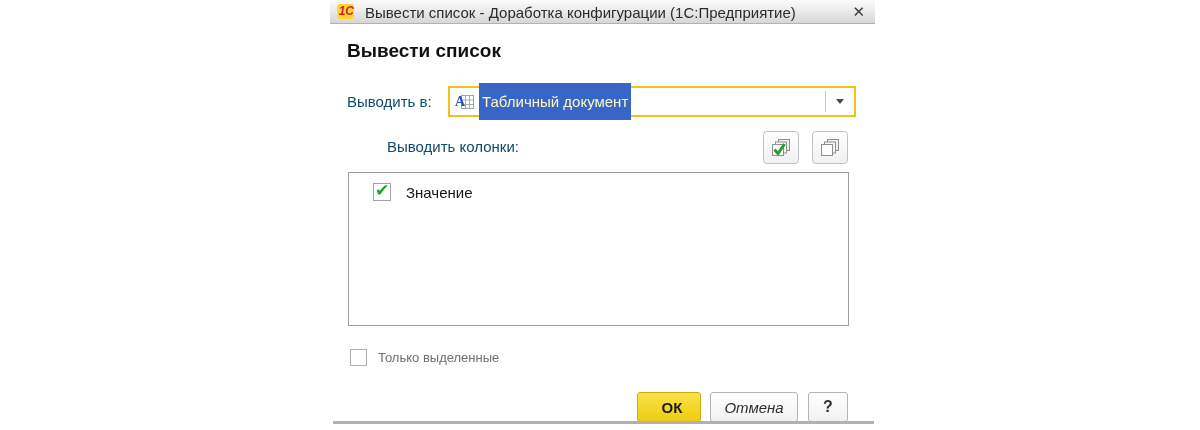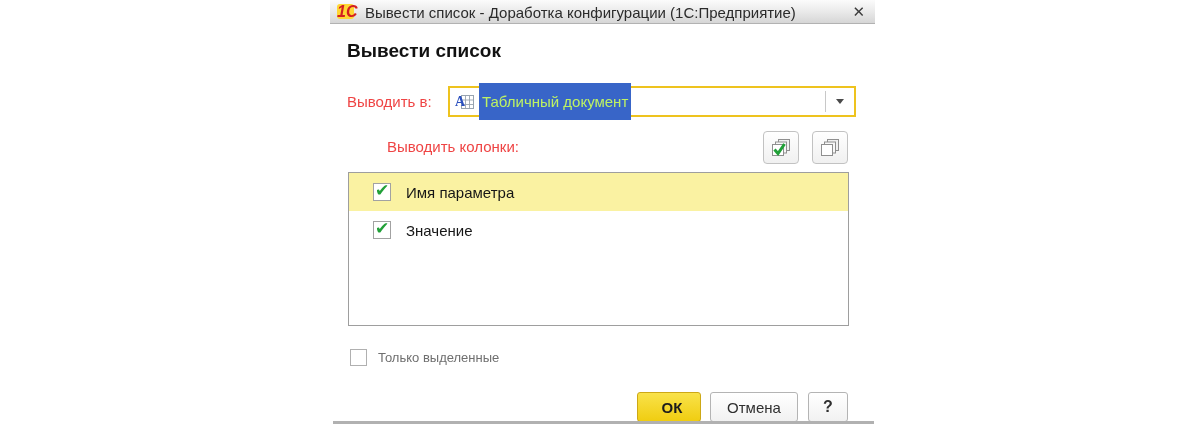--- a/index.html
+++ b/index.html
@@ -6,38 +6,38 @@
   body{font-family:"Liberation Sans","DejaVu Sans",sans-serif;-webkit-font-smoothing:antialiased;}
   .stage{position:relative;width:1200px;height:430px;background:#fff;overflow:hidden;}
 
   .dialog{position:absolute;left:330px;top:0;width:545px;height:424px;background:#fff;}
 
   
   .titlebar{position:absolute;left:0;top:0;width:545px;height:23px;
     background:linear-gradient(180deg,#fbfbfb 0%,#ececec 45%,#d6d6d6 100%);
     border-bottom:1px solid #b2b2b2;}
   .logo{position:absolute;left:7px;top:4px;width:17px;height:15px;background:#ffd633;
-    border-radius:3px;text-align:right;line-height:15px;font-size:16px;font-weight:800;
+    border-radius:3px;text-align:right;line-height:15px;font-size:12px;font-weight:800;
     font-style:italic;color:#d42020;}
   .title{position:absolute;left:35px;top:4px;font-size:15px;color:#2b2b2b;white-space:nowrap;}
   .close{position:absolute;right:10px;top:3px;font-size:15px;font-weight:600;color:#3c3c3c;cursor:default;}
 
   
   .heading{position:absolute;left:17px;top:40px;font-size:19px;font-weight:700;color:#111;}
 
   
-  .lbl{position:absolute;font-size:15px;color:#ef4444;white-space:nowrap;}
+  .lbl{position:absolute;font-size:15px;color:#0c4a6e;white-space:nowrap;}
   .lbl-output{left:17px;top:93px;}
   .lbl-columns{left:17px;top:138px;margin-left:40px;}
 
   
   .combo{position:absolute;left:118px;top:86px;width:408px;height:31px;background:#fff;
     border:2px solid var(--focus_border,#eec31e);box-sizing:border-box;display:flex;align-items:center;}
   .combo-icon{width:20px;height:19px;margin-left:5px;flex:0 0 auto;}
-  .combo-value{margin-left:4px;font-size:15px;color:#bef264;
+  .combo-value{margin-left:4px;font-size:15px;color:#fef9c3;
     background:var(--selection_blue,#3865c8);padding:10px 3px;white-space:nowrap;}
   .combo-sep{position:absolute;right:28px;top:3px;bottom:3px;width:1px;background:#c8c8c8;}
   .combo-arrow-box{position:absolute;right:0;top:0;width:28px;height:100%;display:flex;
     align-items:center;justify-content:center;cursor:default;}
   .arrow{width:0;height:0;border-left:4px solid transparent;border-right:4px solid transparent;
     border-top:5px solid #4a4a4a;}
 
   
   .iconbtn{position:absolute;width:36px;height:33px;padding:0;margin:0;
     background:linear-gradient(180deg,#ffffff,#f0f0f0);border:1px solid #c2c2c2;border-radius:4px;
@@ -62,21 +62,21 @@
   
   .only-sel{position:absolute;left:20px;top:349px;display:flex;align-items:center;}
   .only-lbl{margin-left:11px;font-size:13px;color:#6f6f6f;}
 
   
   .btn{position:absolute;top:392px;height:30px;border-radius:3px;font-size:15px;cursor:default;
     background:linear-gradient(180deg,#ffffff,#f1f1f1);border:1px solid #b4b4b4;color:#2f2f2f;
     font-family:"Liberation Sans","DejaVu Sans",sans-serif;}
   .btn-ok{left:307px;width:64px;background:linear-gradient(180deg,#f9e24a,var(--ok_yellow,#f0cd11));
     border:1px solid #cda816;font-weight:700;color:#1c1c1c;padding-left:12px;}
-  .btn-cancel{left:380px;width:88px;}
+  .btn-cancel{left:380px;width:88px;font-style:italic;}
   .btn-help{left:478px;width:40px;font-weight:700;font-size:16px;}
 
   .bottom-edge{position:absolute;left:3px;top:421px;width:541px;height:3px;background:#b1b1b1;}
 </style>
 </head>
 <body style="--selection_blue: #3865c8; --focus_border: #eec31e; --row_highlight: #faf2a2; --ok_yellow: #f0cd11; --check_green: #21a038;">
 
 <div class="stage">
   <div class="dialog">
 
@@ -116,24 +116,20 @@
 
     <button class="iconbtn btn-uncheckall">
       <svg width="22" height="20" viewBox="0 0 22 20">
         <rect x="8.5" y="1.5" width="11" height="11" fill="#f1f1f1" stroke="#8f8f8f"></rect>
         <rect x="5.5" y="4" width="11" height="11" fill="#f8f8f8" stroke="#8f8f8f"></rect>
         <rect x="2.5" y="6.5" width="11" height="11" fill="#ffffff" stroke="#8f8f8f"></rect>
       </svg>
     </button>
 
     <div class="listbox">
-      <div class="row selected">
-        <span class="checkbox checked"></span>
-        <span class="row-label">Имя параметра</span>
-      </div>
       <div class="row">
         <span class="checkbox checked"></span>
         <span class="row-label">Значение</span>
       </div>
     </div>
 
     <div class="only-sel">
       <span class="checkbox small"></span>
       <span class="only-lbl">Только выделенные</span>
     </div>

